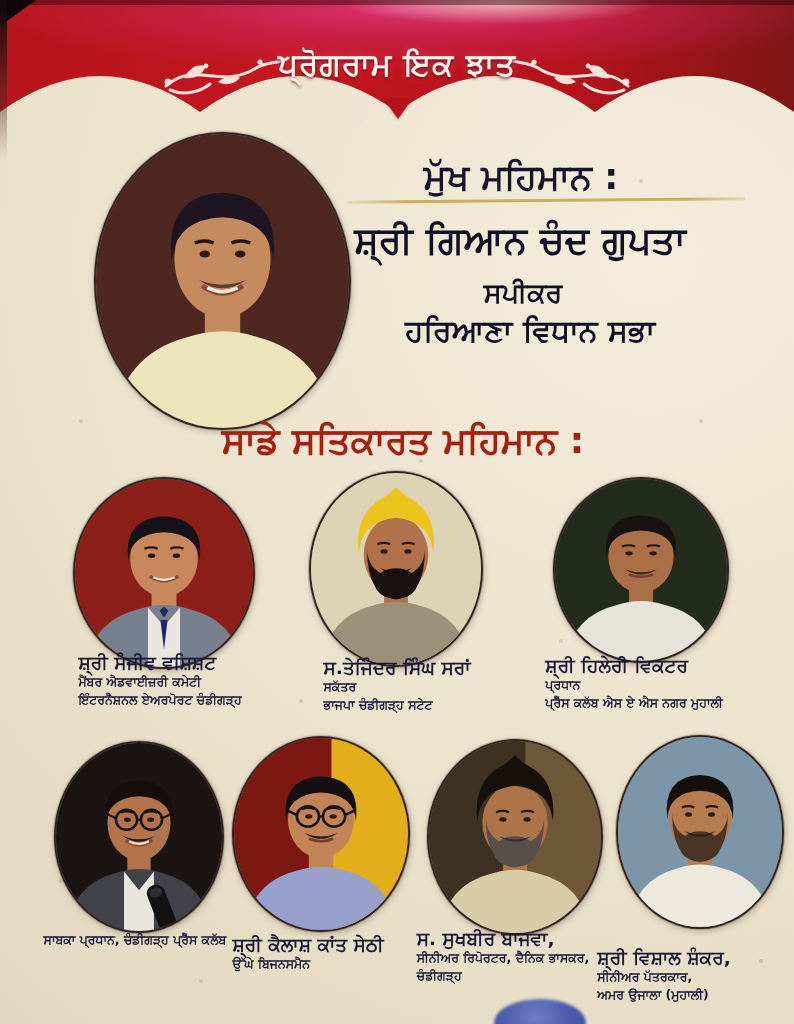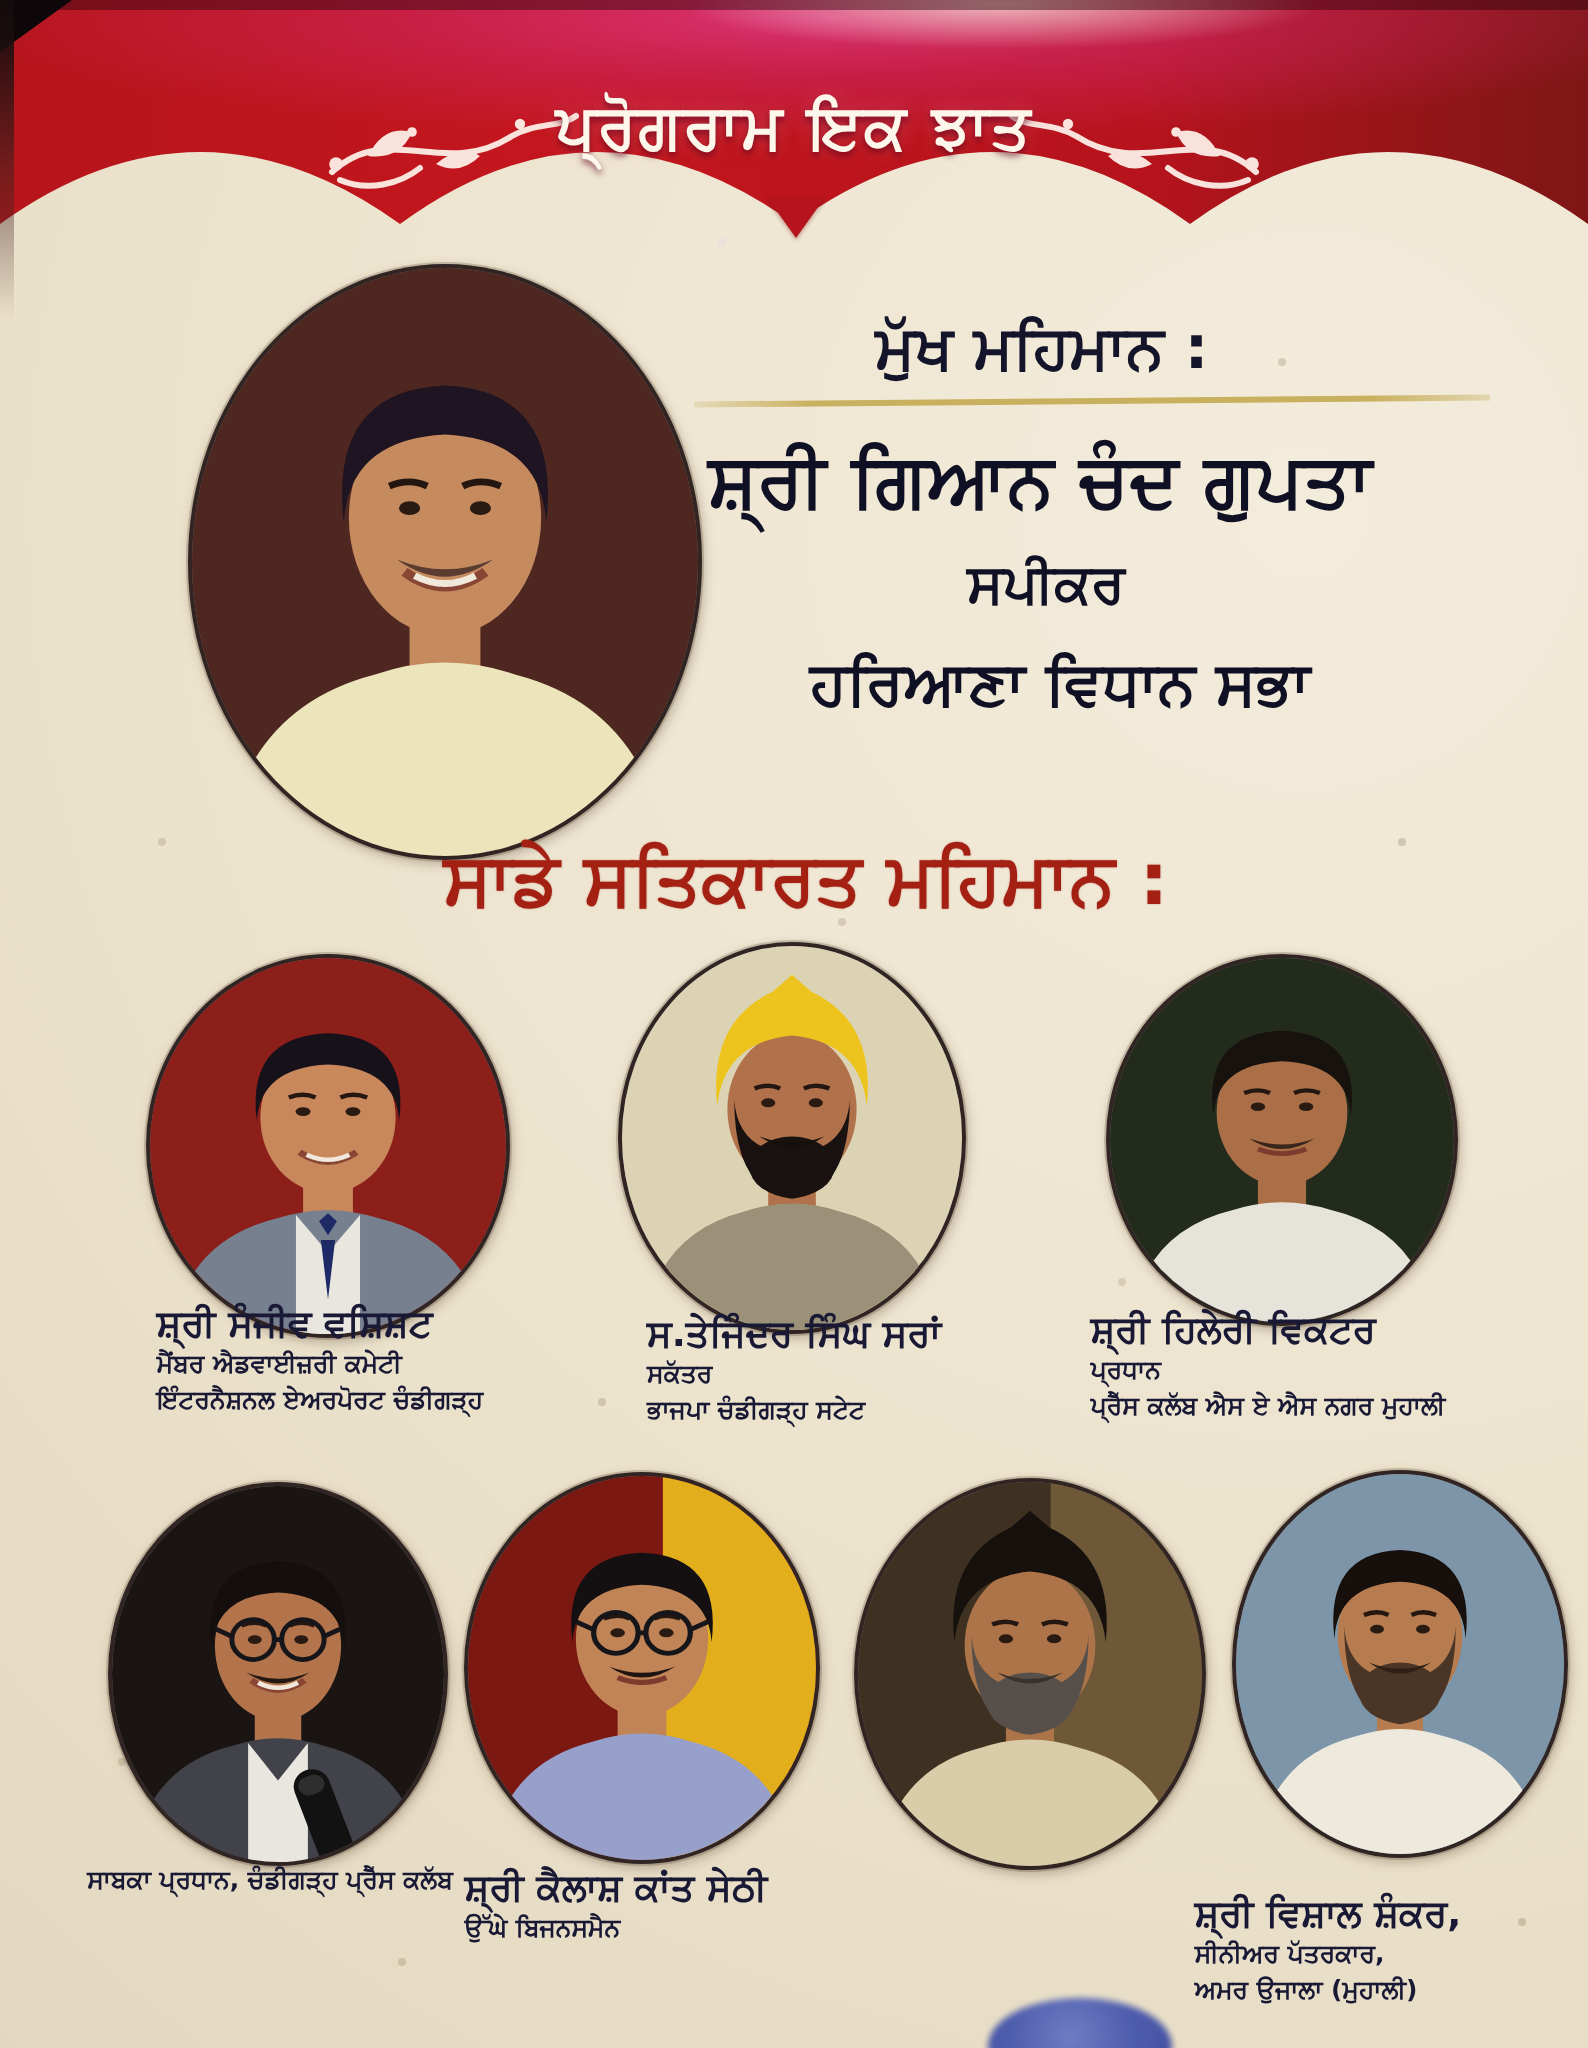--- a/index.html
+++ b/index.html
@@ -56,38 +56,38 @@
   .g0{left:73px;  top:477px;width:178px;height:188px;}
   .g1{left:309px; top:471px;width:170px;height:192px;}
   .g2{left:553px; top:477px;width:172px;height:182px;}
   .g3{left:54px;  top:741px;width:166px;height:188px;}
   .g4{left:232px; top:736px;width:174px;height:192px;}
   .g5{left:427px; top:739px;width:172px;height:192px;}
   .g6{left:616px; top:735px;width:164px;height:190px;}
   
   .main-heading{
     position:absolute;left:521px;top:157px;transform:translateX(-50%);
-    font-size:30px;font-weight:bold;color:#14142a;white-space:nowrap;text-align:right;
+    font-size:35px;font-weight:bold;color:#14142a;white-space:nowrap;text-align:right;
   }
   .heading-underline{
     position:absolute;left:347px;top:199px;width:398px;height:3px;
     background:linear-gradient(90deg, rgba(190,165,80,.2), #c9b05e 15%, #c9b05e 85%, rgba(190,165,80,.3));
     transform:rotate(-0.5deg);
   }
   .main-name{
     position:absolute;left:520px;top:219px;transform:translateX(-50%);
     font-size:37px;font-weight:bold;color:#101024;white-space:nowrap;
   }
   .main-role{
     position:absolute;left:523px;top:277px;transform:translateX(-50%);
     font-size:27px;font-weight:bold;color:#101024;white-space:nowrap;
   }
   .main-org{
     position:absolute;left:530px;top:313px;transform:translateX(-50%);
-    font-size:30px;font-weight:bold;color:#101024;white-space:nowrap;margin-top:12px;
+    font-size:30px;font-weight:bold;color:#101024;white-space:nowrap;
   }
   .section-heading{
     position:absolute;left:403px;top:420px;transform:translateX(-50%);
     font-size:36px;font-weight:bold;color:#a32013;white-space:nowrap;
     text-shadow:0 0 1px rgba(140,20,10,.4);
   }
   
   .cap{position:absolute;transform:translateX(-50%);text-align:left;
        white-space:nowrap;color:#191936;}
   .cap-name{font-size:18.5px;font-weight:bold;line-height:1.15;}
@@ -342,20 +342,25 @@
     <div class="cap-line">ਪ੍ਰਧਾਨ</div>
     <div class="cap-line">ਪ੍ਰੈੱਸ ਕਲੱਬ ਐਸ ਏ ਐਸ ਨਗਰ ਮੁਹਾਲੀ</div>
   </div>
   <div class="cap cap3">
     <div class="cap-line">ਸਾਬਕਾ ਪ੍ਰਧਾਨ, ਚੰਡੀਗੜ੍ਹ ਪ੍ਰੈੱਸ ਕਲੱਬ</div>
   </div>
   <div class="cap cap4">
     <div class="cap-name">ਸ਼੍ਰੀ ਕੈਲਾਸ਼ ਕਾਂਤ ਸੇਠੀ</div>
     <div class="cap-line">ਉੱਘੇ ਬਿਜਨਸਮੈਨ</div>
   </div>
+  <div class="cap cap5">
+    <div class="cap-name">ਸ. ਸੁਖਬੀਰ ਬਾਜਵਾ,</div>
+    <div class="cap-line">ਸੀਨੀਅਰ ਰਿਪੋਰਟਰ, ਦੈਨਿਕ ਭਾਸਕਰ,</div>
+    <div class="cap-line">ਚੰਡੀਗੜ੍ਹ</div>
+  </div>
   <div class="cap cap6">
     <div class="cap-name">ਸ਼੍ਰੀ ਵਿਸ਼ਾਲ ਸ਼ੰਕਰ,</div>
     <div class="cap-line">ਸੀਨੀਅਰ ਪੱਤਰਕਾਰ,</div>
     <div class="cap-line">ਅਮਰ ਉਜਾਲਾ (ਮੁਹਾਲੀ)</div>
   </div>
 
   <div class="stamp"></div>
 </div>
 
 </body></html>

